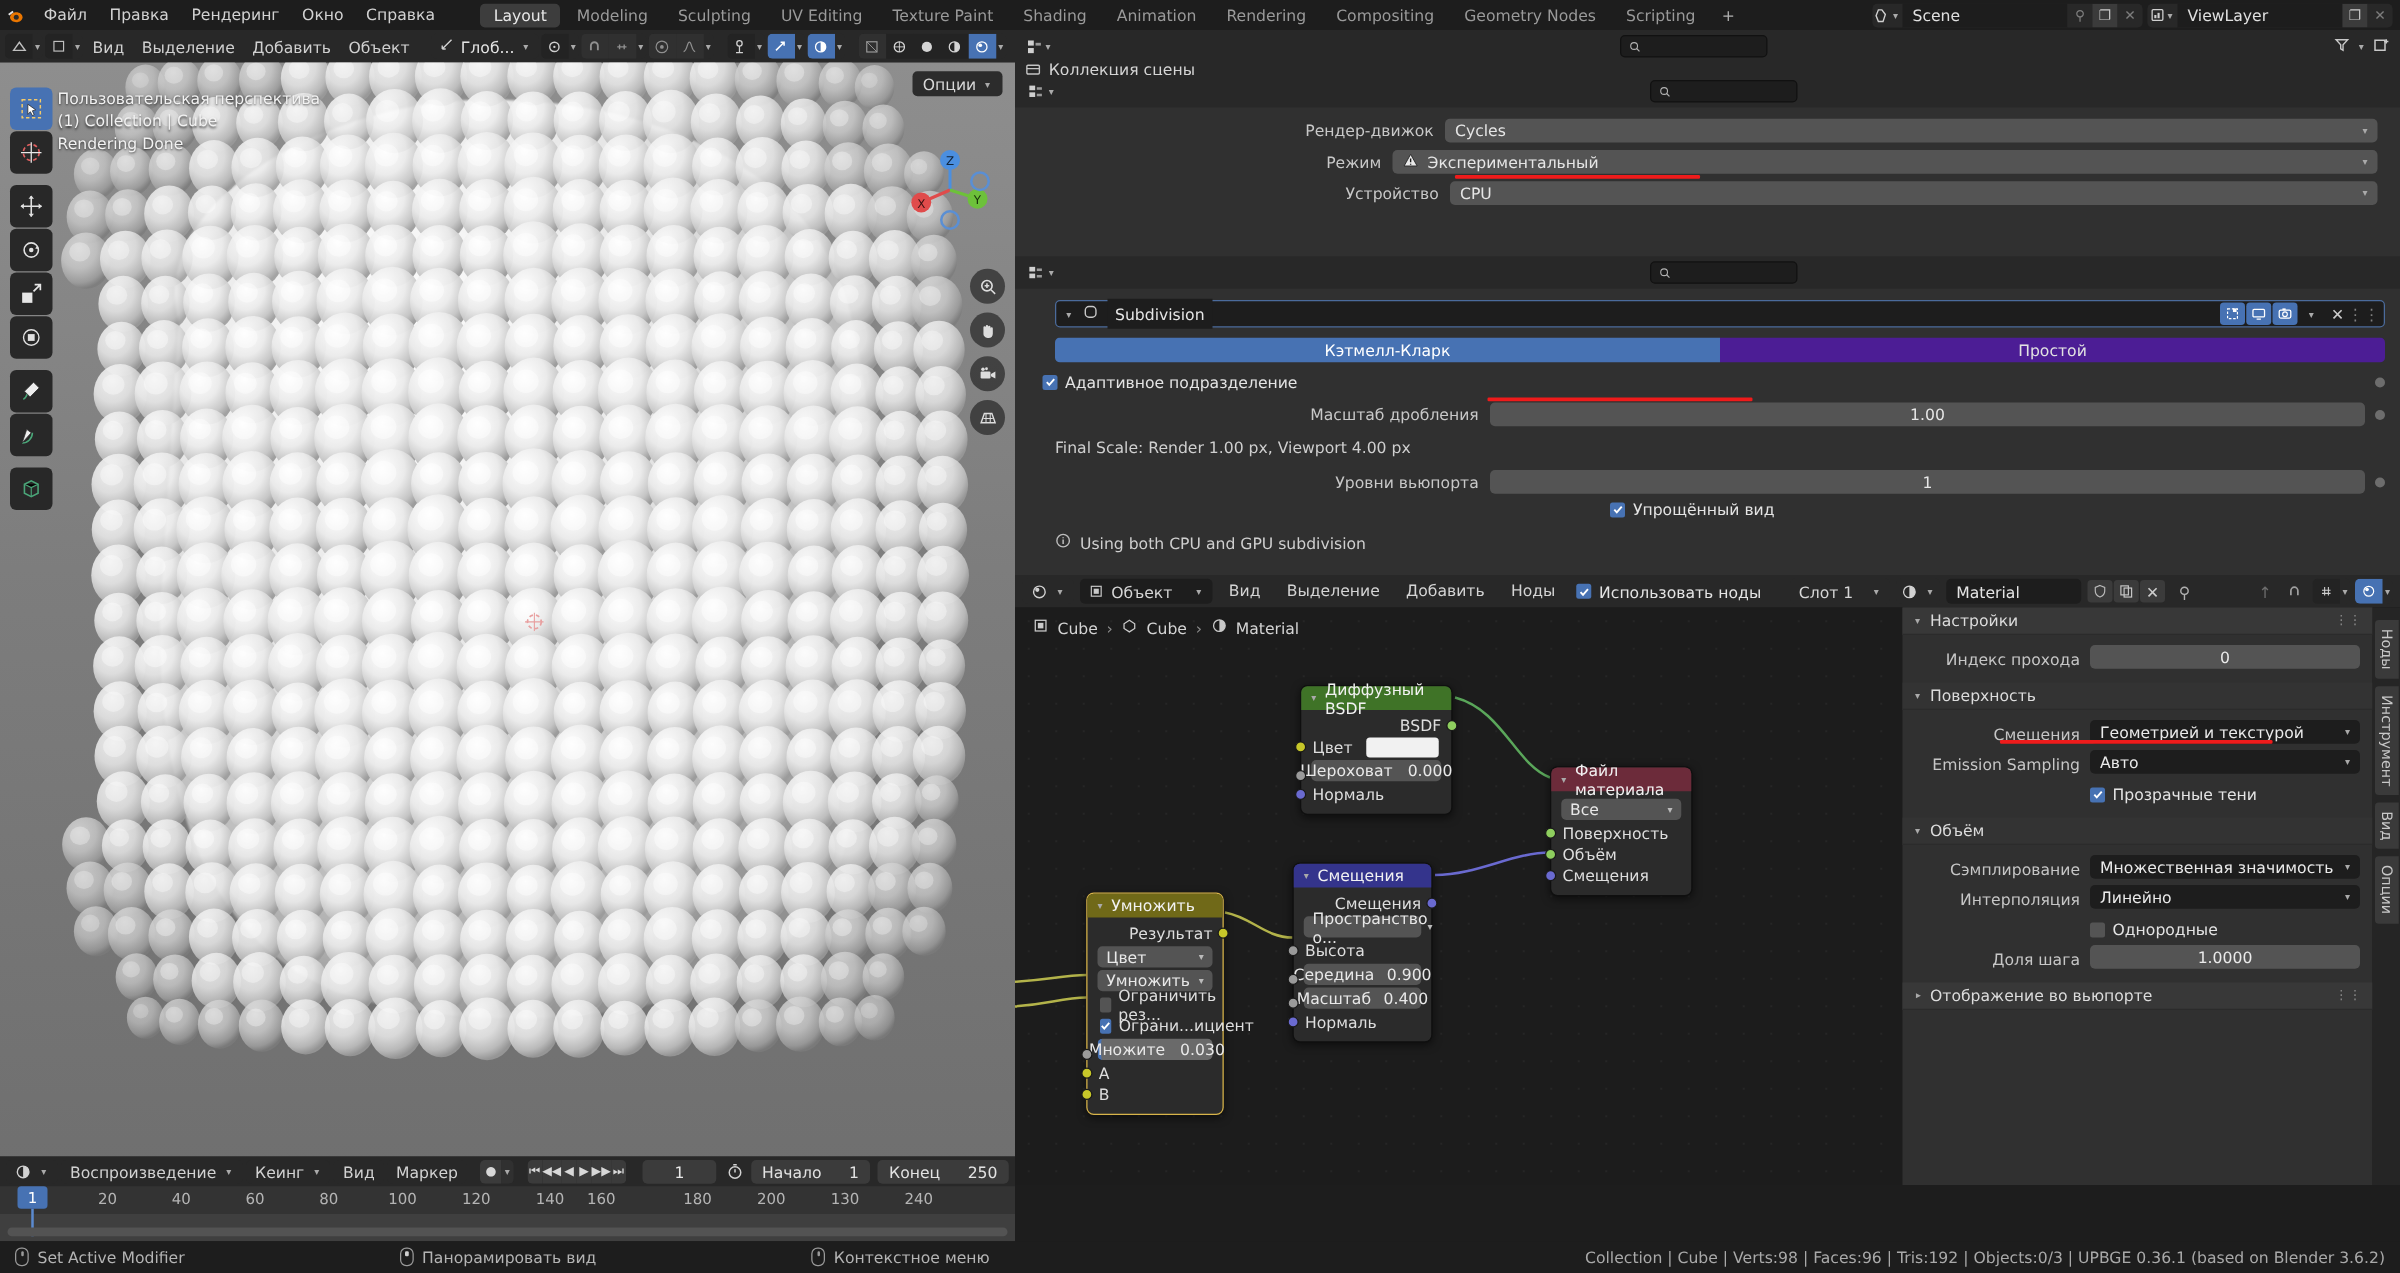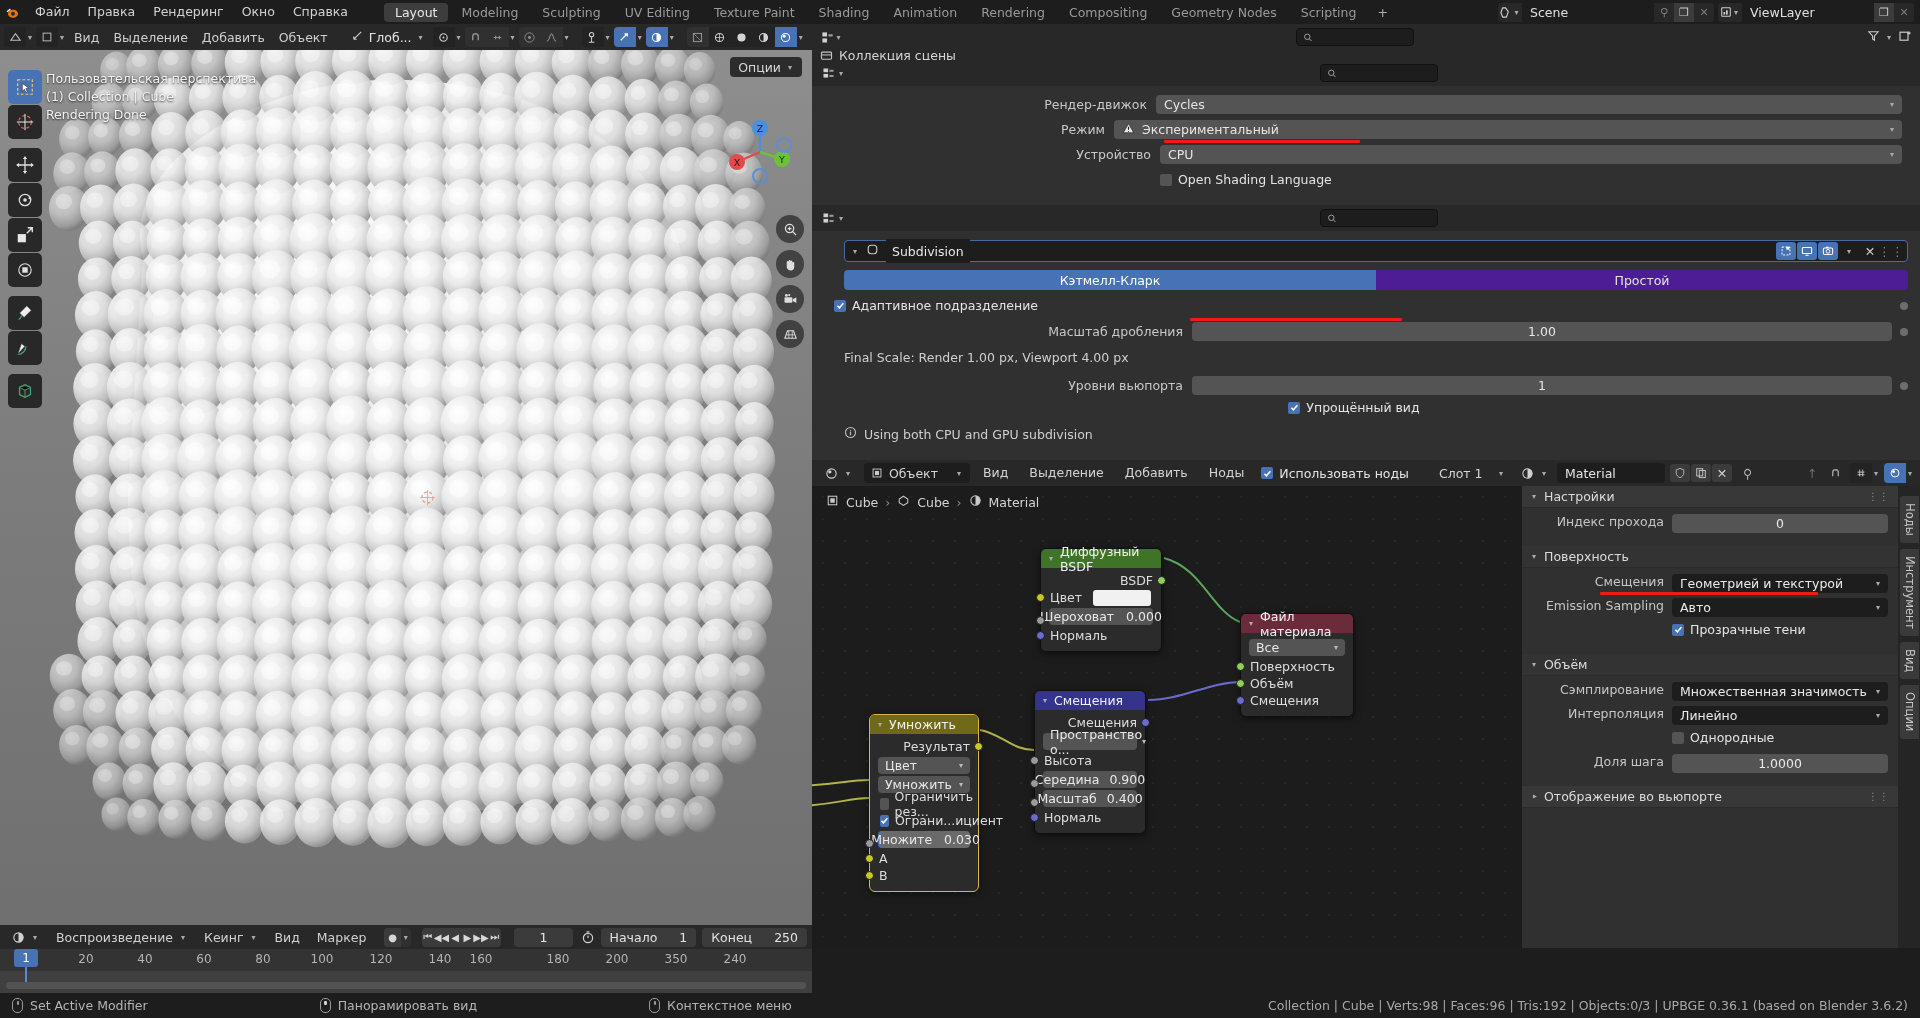--- a/index.html
+++ b/index.html
@@ -128,21 +128,21 @@
   .n-field .chev { margin-left:auto; font-size:8px; color:#bbb; }
   .n-check { display:flex; align-items:center; height:17px; padding-left:10px; color:#dedede; font-size:12.5px;}
   .n-color { margin:2px 8px; height:16px; background:#f1f1f1; border-radius:3px; }
 
   
   .npanel { position:absolute; right:22px; top:486px; width:376px; height:462px; background:#303030; }
   .np-sec { background:#383838; height:22px; display:flex; align-items:center; padding:0 8px; gap:6px;
     color:#dcdcdc; font-size:12.5px; border-bottom:1px solid #2b2b2b;}
   .np-sec .dots { margin-left:auto; color:#8d8d8d; font-size:10px; letter-spacing:1px;}
   .np-body { padding:6px 10px 8px 6px; }
-  .nprow { display:flex; align-items:flex-start; height:21px; margin-bottom:3px; }
+  .nprow { display:flex; align-items:flex-end; height:21px; margin-bottom:3px; }
   .nplabel { color:#c6c6c6; font-size:12.5px; text-align:right; padding-right:8px; }
   .npfield { height:19px; background:#545454; border-radius:4px; display:flex; align-items:center;
     padding:0 8px; color:#eaeaea; font-size:12.5px; }
   .npfield.dark { background:#1d1d1d; }
   .npfield .chev { margin-left:auto; font-size:8px; color:#aaa; }
   .vtabs { position:absolute; right:0; top:486px; width:22px; height:462px; background:#252525;
     display:flex; flex-direction:column; align-items:center; padding-top:10px; gap:6px; }
   .vtab { width:19px; background:#3a3a3a; border-radius:3px 0 0 3px; color:#c8c8c8; font-size:11.5px;
     writing-mode:vertical-rl; text-orientation:mixed; padding:7px 2px; }
 
@@ -1544,27 +1544,20 @@
         </div>
         <div class="redline" style="left:352px;top:21px;width:196px"></div>
       </div>
       <div class="row">
         <div class="rlabel" style="width:348px">Устройство</div>
         <div class="rfield" style="flex:1">
           <span>CPU</span>
           <span class="chev">▾</span>
         </div>
       </div>
-      <div class="row">
-        <div style="width:348px"></div>
-        <div style="display:flex;align-items:center">
-          <span class="ckbox"></span>
-          <span>Open Shading Language</span>
-        </div>
-      </div>
     </div>
   </div>
 
   <div class="propsB">
     <div class="prop-hdr">
       <div style="width:26px;display:flex;align-items:center;gap:2px">
         <svg width="13" height="13" viewBox="0 0 14 14">
             <rect x="1.6" y="1.6" width="5" height="4" fill="#d0d0d0"></rect>
             <rect x="1.6" y="7.4" width="5" height="4" fill="#d0d0d0"></rect>
             <rect x="8" y="3" width="4.4" height="2.2" fill="#9a9a9a"></rect>
@@ -2101,21 +2094,21 @@
       <span class="tk" style="left:86px">20</span>
       <span class="tk" style="left:145px">40</span>
       <span class="tk" style="left:204px">60</span>
       <span class="tk" style="left:263px">80</span>
       <span class="tk" style="left:322px">100</span>
       <span class="tk" style="left:381px">120</span>
       <span class="tk" style="left:440px">140</span>
       <span class="tk" style="left:481px">160</span>
       <span class="tk" style="left:558px">180</span>
       <span class="tk" style="left:617px">200</span>
-      <span class="tk" style="left:676px">350</span>
+      <span class="tk" style="left:676px">130</span>
       <span class="tk" style="left:735px">240</span>
     </div>
     <div class="tl-body"></div>
     <div class="phead" style="left:14px">
       <span>1</span>
     </div>
     <div class="pline" style="left:25px"></div>
     <div class="scrollh"></div>
   </div>
 

